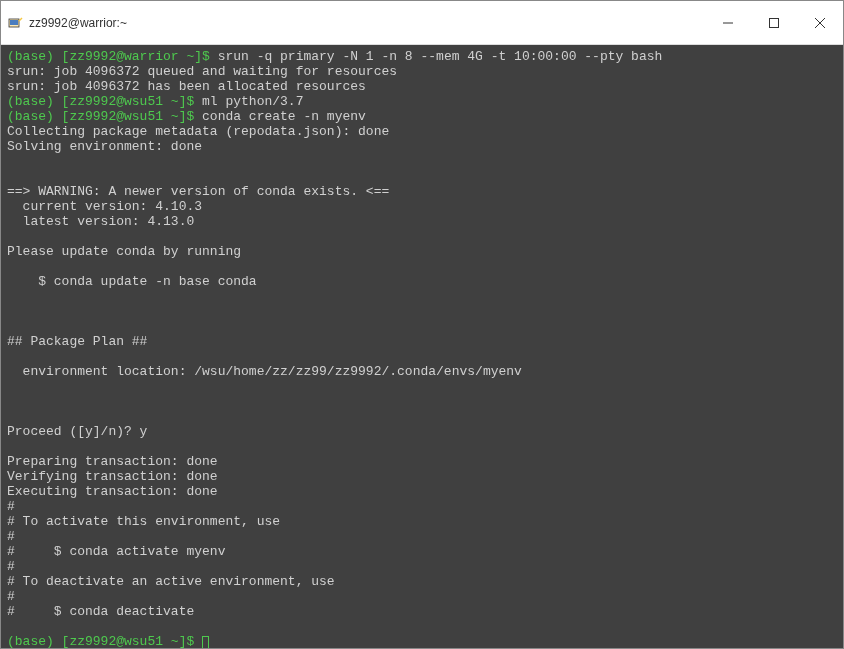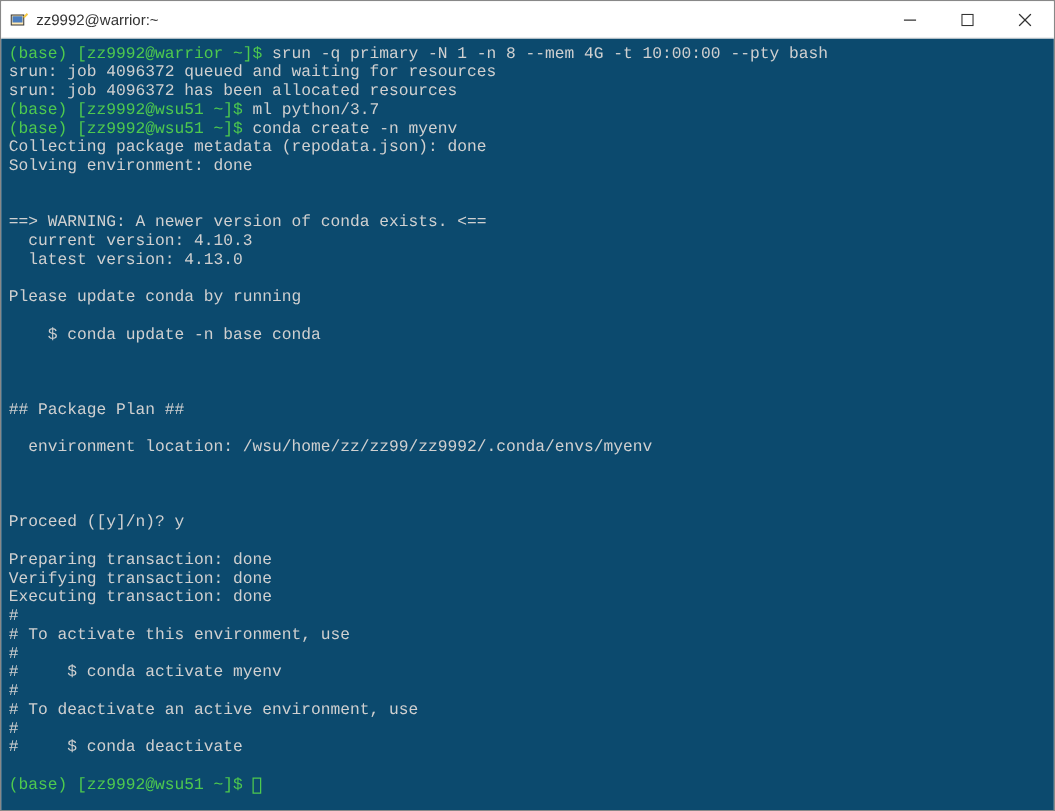--- a/index.html
+++ b/index.html
@@ -16,21 +16,21 @@
     }
     .window {
       width: 844px;
       height: 649px;
       background: white;
       border: 1px solid #888;
       display: flex;
       flex-direction: column;
     }
     .titlebar {
-      height: 30px;
+      height: 44px;
       background: #ffffff;
       display: flex;
       align-items: center;
       padding-left: 6px;
       border-bottom: 1px solid #ddd;
     }
     .titlebar-icon {
       width: 16px;
       height: 16px;
       margin-right: 6px;
@@ -52,21 +52,21 @@
       height: 100%;
       display: flex;
       align-items: center;
       justify-content: center;
       cursor: pointer;
       font-size: 10px;
       color: #333;
     }
     .terminal {
       flex: 1;
-      background: #0c4a6e;
+      background: #404040;
       color: #d0d0d0;
       font-family: Consolas, "Courier New", monospace;
       font-size: 13px;
       line-height: 15px;
       padding: 4px 6px;
       white-space: pre;
       overflow-y: auto;
       position: relative;
     }
     .terminal::-webkit-scrollbar {

